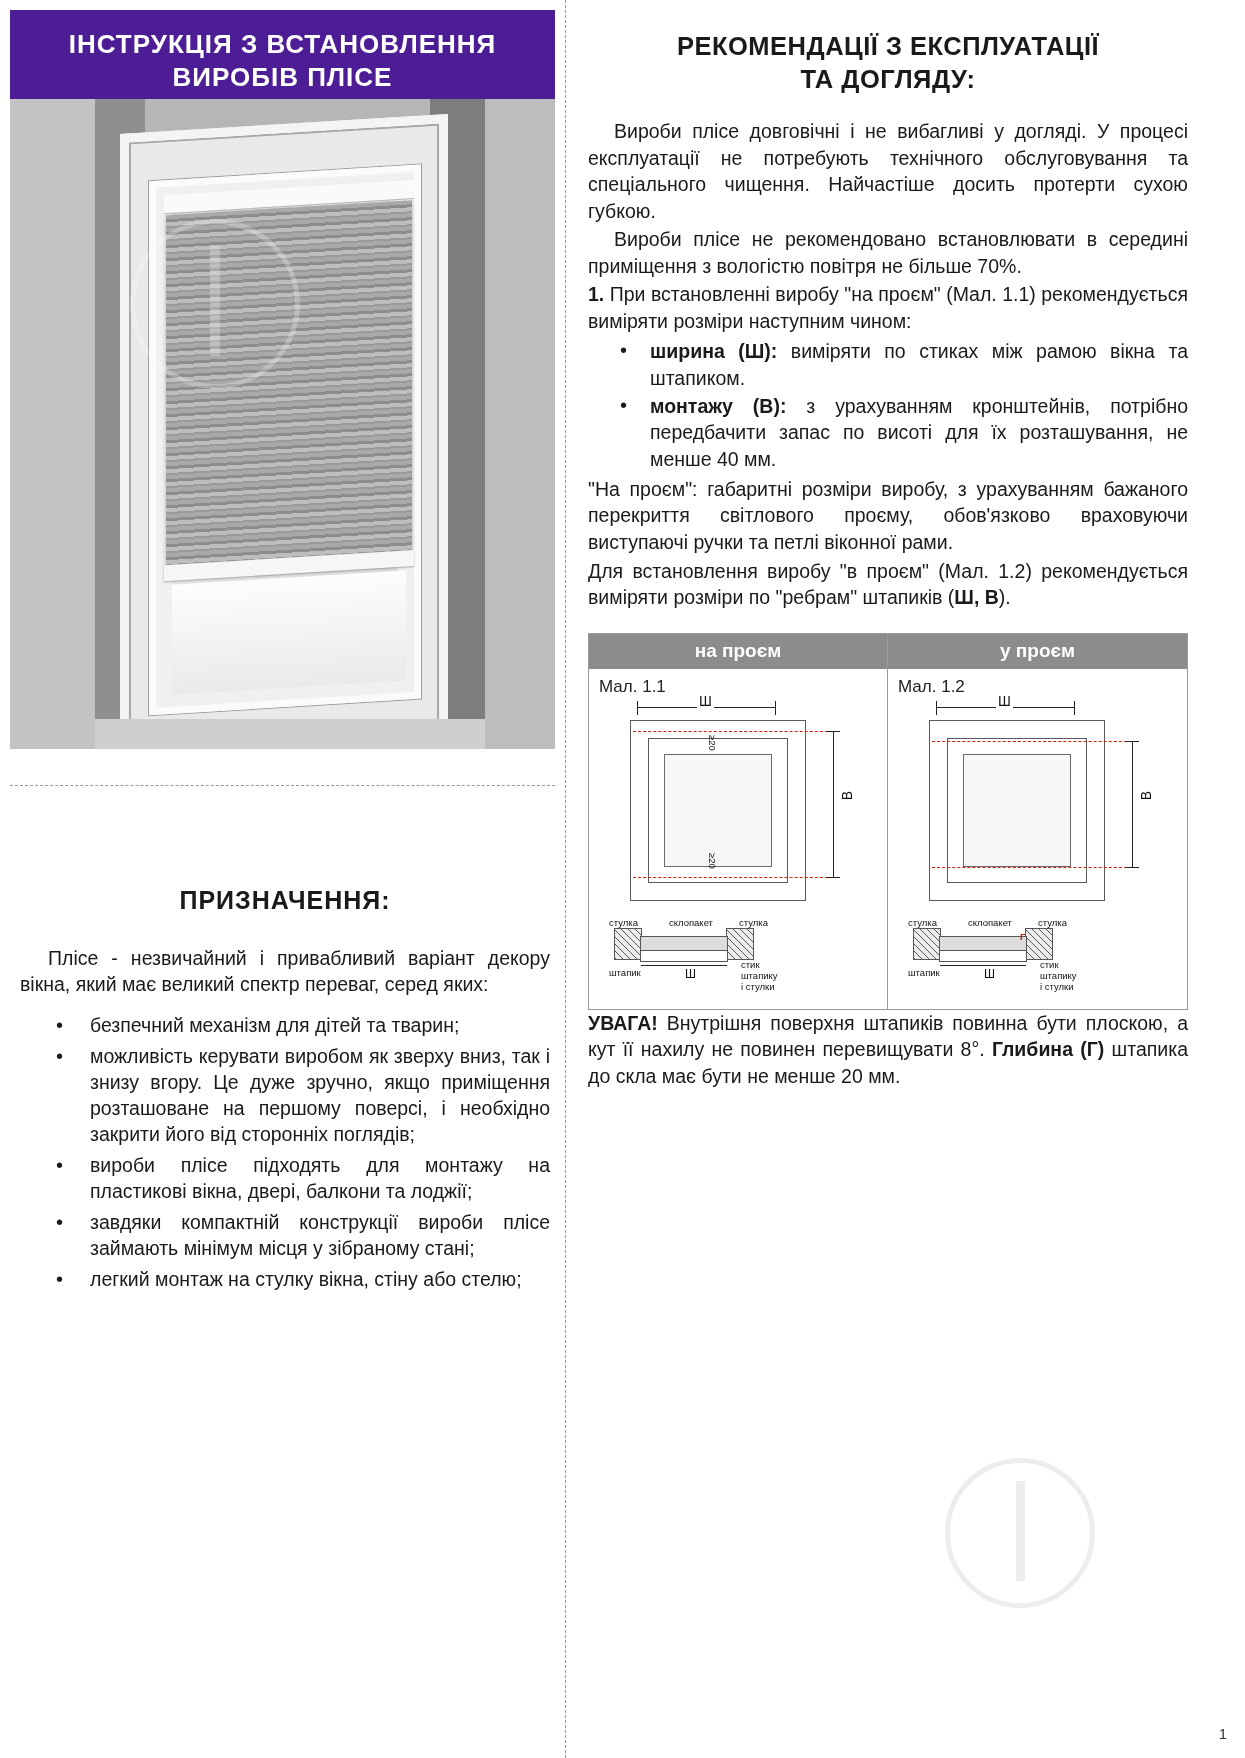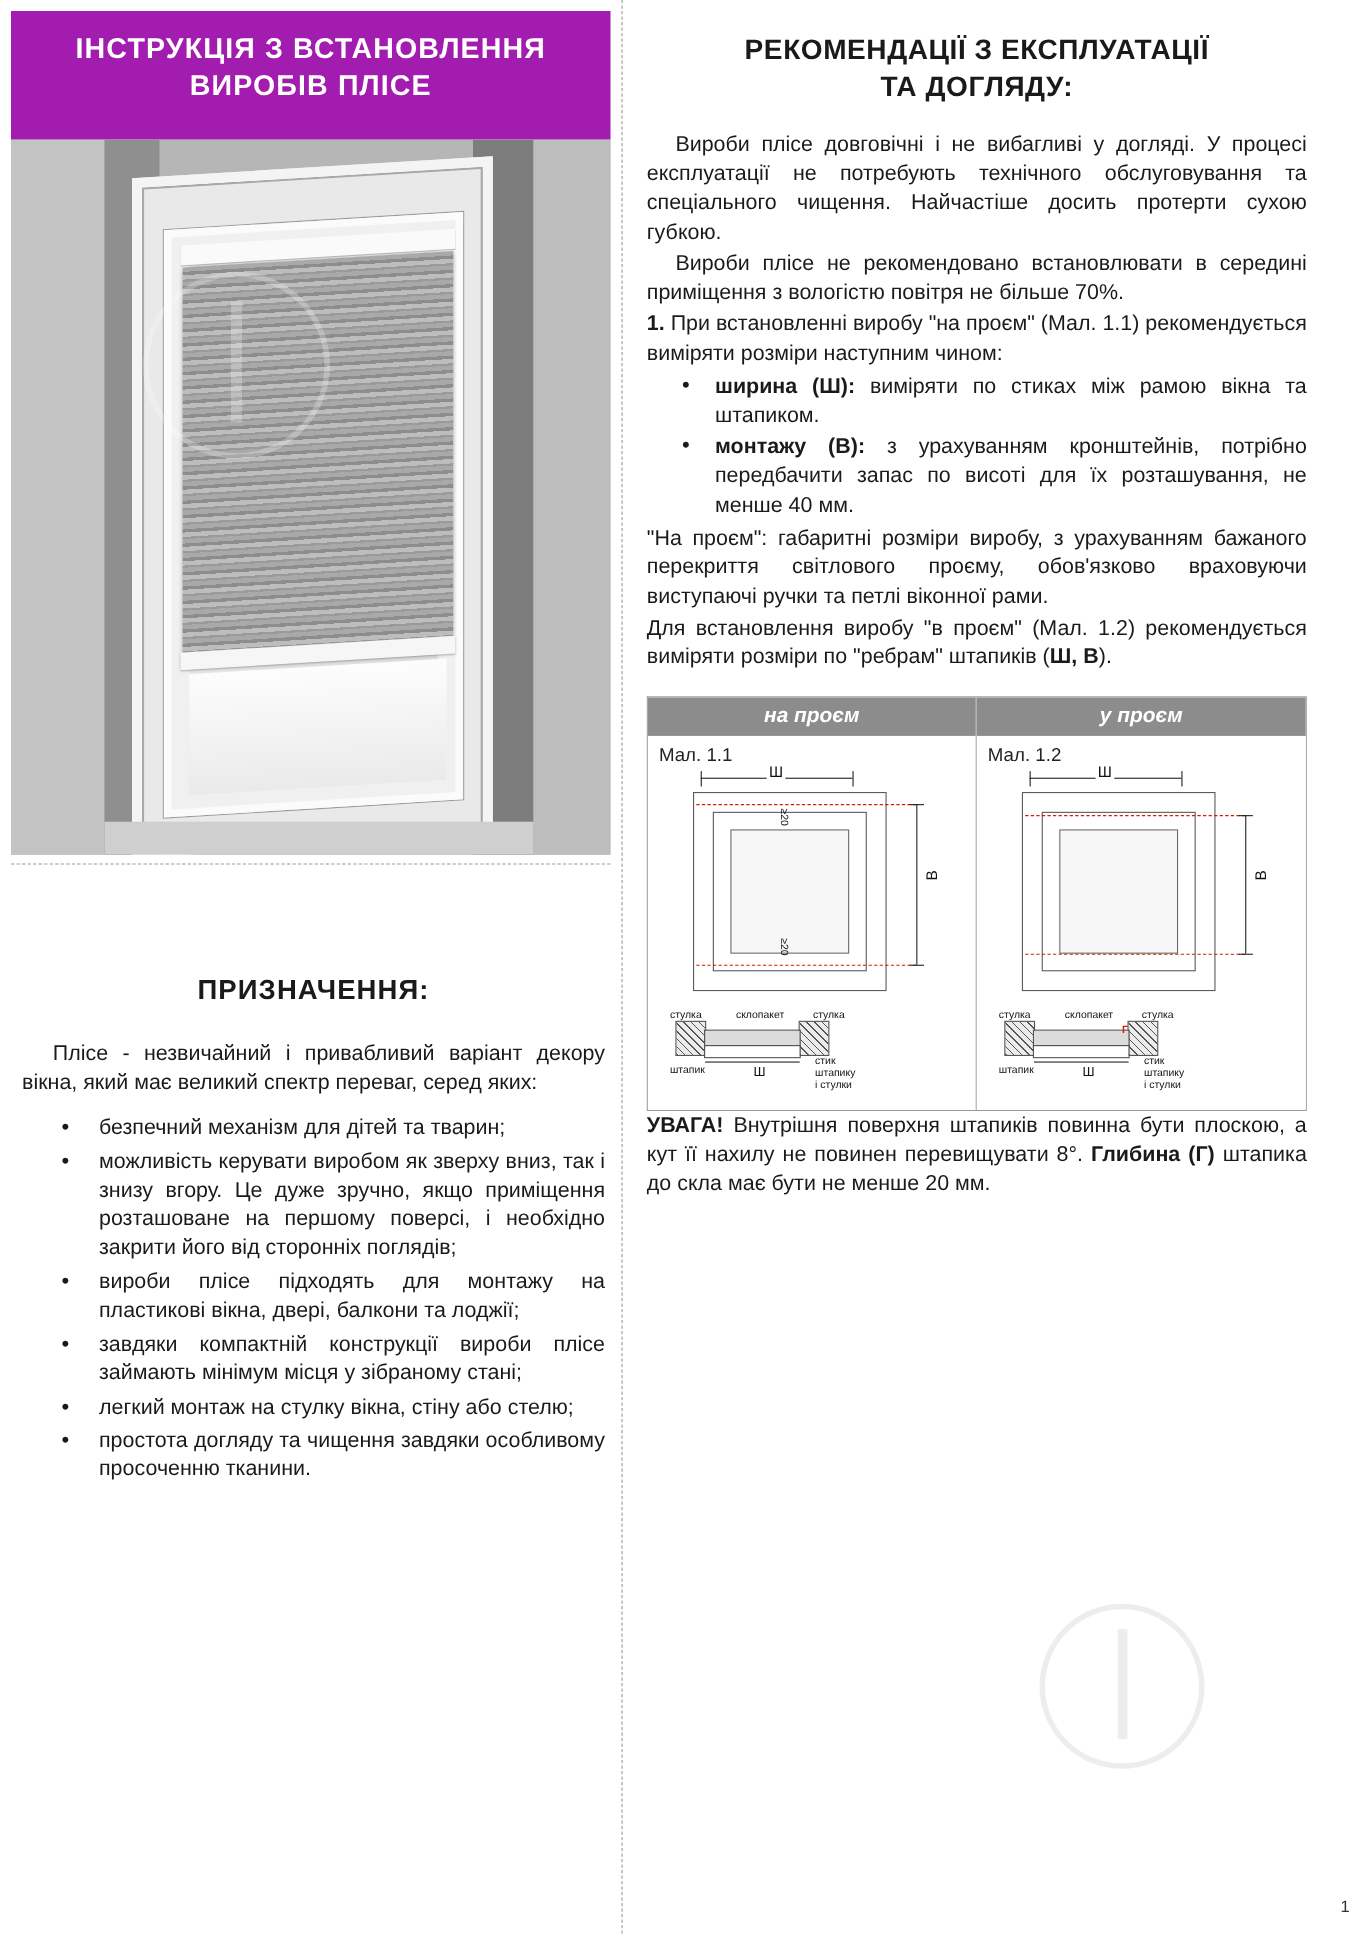--- a/index.html
+++ b/index.html
@@ -23,24 +23,24 @@
 
   
   .left-col {
     position: absolute;
     left: 10px;
     top: 10px;
     width: 545px;
     height: 1738px;
   }
   .title-banner {
-    background: #a21caf;
+    background: #4c1d95;
     color: #ffffff;
     text-align: center;
-    padding: 18px 10px 32px 10px;
+    padding: 18px 10px 4px 10px;
     font-size: 26px;
     font-weight: bold;
     letter-spacing: 1px;
     line-height: 1.28;
   }
   .title-banner .l2 { display: block; }
 
   
   .photo {
     position: relative;
@@ -267,21 +267,20 @@
     background: #fff;
   }
   .diag-cell:last-child { border-right: none; }
   .diag-head {
     background: #8c8c8c;
     color: #fff;
     text-align: center;
     font-size: 19px;
     font-weight: bold;
     padding: 6px 0 7px 0;
-    font-style: italic;
   }
   .diag-body {
     position: relative;
     height: 340px;
     padding: 8px 10px;
     box-sizing: border-box;
   }
   .mal-label {
     font-size: 17px;
     color: #222;
@@ -415,21 +414,20 @@
 
     <div class="purpose">
       <h2 class="section-title">ПРИЗНАЧЕННЯ:</h2>
       <p class="body-text intro">Пліcе - незвичайний і привабливий варіант декору вікна, який має великий спектр переваг, серед яких:</p>
       <ul class="bullets">
         <li>безпечний механізм для дітей та тварин;</li>
         <li>можливість керувати виробом як зверху вниз, так і знизу вгору. Це дуже зручно, якщо приміщення розташоване на першому поверсі, і необхідно закрити його від сторонніх поглядів;</li>
         <li>вироби пліcе підходять для монтажу на пластикові вікна, двері, балкони та лоджії;</li>
         <li>завдяки компактній конструкції вироби пліcе займають мінімум місця у зібраному стані;</li>
         <li>легкий монтаж на стулку вікна, стіну або стелю;</li>
-        <li>простота догляду та чищення завдяки особливому просоченню тканини.</li>
       </ul>
     </div>
   </div>
 
   <div class="dashed-h"></div>
   <div class="dashed-v"></div>
 
   <div class="right-col">
 
     <h2 class="right-title">

